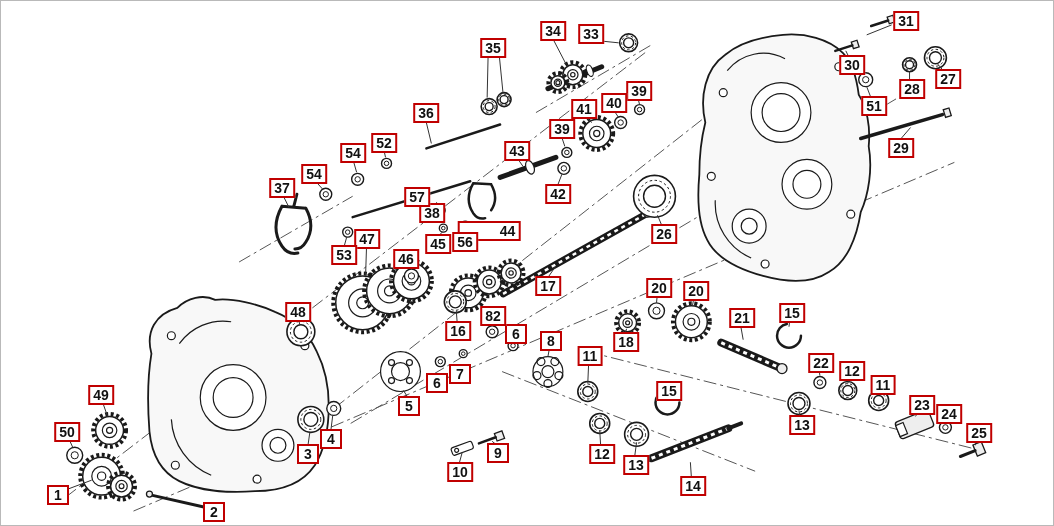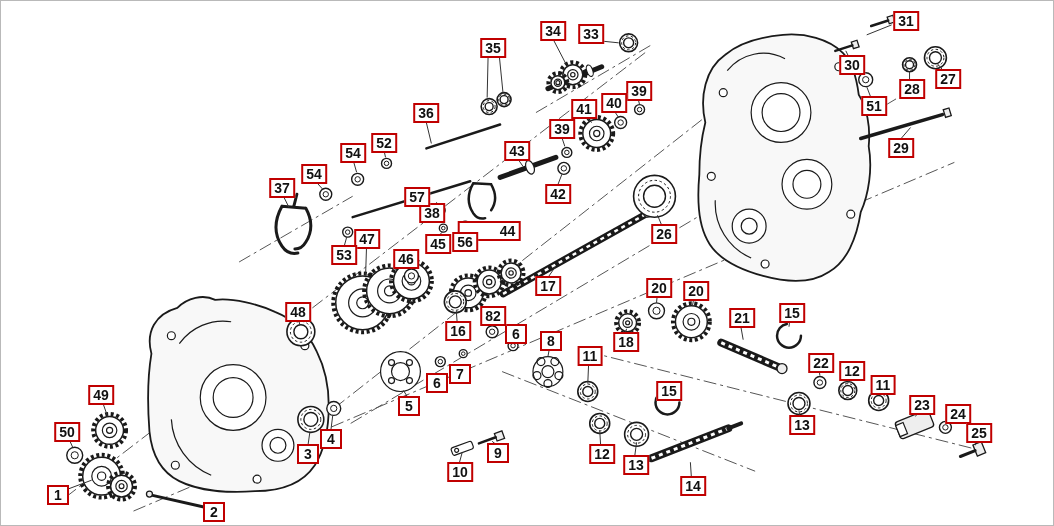--- a/index.html
+++ b/index.html
@@ -407,21 +407,21 @@
       <div class="callout" style="left: 668px; top: 390px; border-color: rgb(192, 0, 0);">15</div>
       <div class="callout" style="left: 791px; top: 312px; border-color: rgb(192, 0, 0);">15</div>
       <div class="callout" style="left: 457px; top: 330px; border-color: rgb(192, 0, 0);">16</div>
       <div class="callout" style="left: 547px; top: 285px; border-color: rgb(192, 0, 0);">17</div>
       <div class="callout" style="left: 625px; top: 341px; border-color: rgb(192, 0, 0);">18</div>
       <div class="callout" style="left: 658px; top: 287px; border-color: rgb(192, 0, 0);">20</div>
       <div class="callout" style="left: 695px; top: 290px; border-color: rgb(192, 0, 0);">20</div>
       <div class="callout" style="left: 741px; top: 317px; border-color: rgb(192, 0, 0);">21</div>
       <div class="callout" style="left: 820px; top: 362px; border-color: rgb(192, 0, 0);">22</div>
       <div class="callout" style="left: 921px; top: 404px; border-color: rgb(192, 0, 0);">23</div>
-      <div class="callout" style="left: 948px; top: 413px; border-color: rgb(192, 0, 0); margin-left: 9px;">24</div>
+      <div class="callout" style="left: 948px; top: 413px; border-color: rgb(192, 0, 0);">24</div>
       <div class="callout" style="left: 978px; top: 432px; border-color: rgb(192, 0, 0);">25</div>
       <div class="callout" style="left: 663px; top: 233px; border-color: rgb(192, 0, 0);">26</div>
       <div class="callout" style="left: 947px; top: 78px; border-color: rgb(192, 0, 0);">27</div>
       <div class="callout" style="left: 911px; top: 88px; border-color: rgb(192, 0, 0);">28</div>
       <div class="callout" style="left: 900px; top: 147px; border-color: rgb(192, 0, 0);">29</div>
       <div class="callout" style="left: 851px; top: 64px; border-color: rgb(192, 0, 0);">30</div>
       <div class="callout" style="left: 905px; top: 20px; border-color: rgb(192, 0, 0);">31</div>
       <div class="callout" style="left: 590px; top: 33px; border-color: rgb(192, 0, 0);">33</div>
       <div class="callout" style="left: 552px; top: 30px; border-color: rgb(192, 0, 0);">34</div>
       <div class="callout" style="left: 492px; top: 47px; border-color: rgb(192, 0, 0);">35</div>

